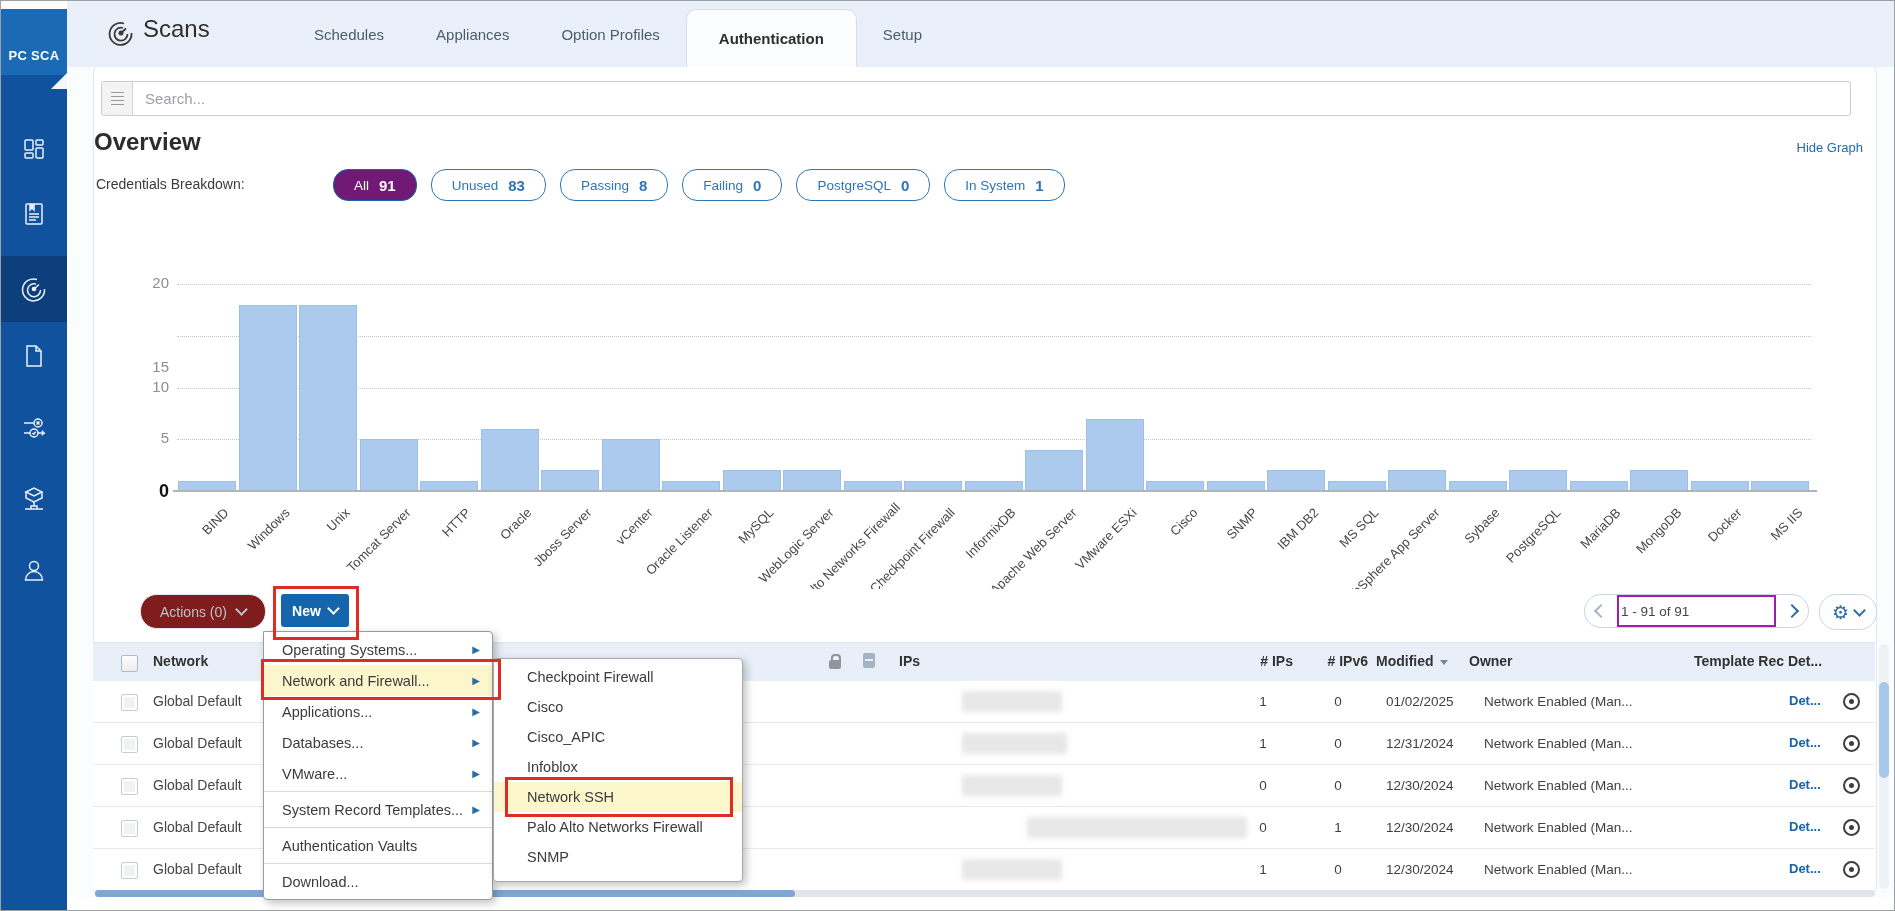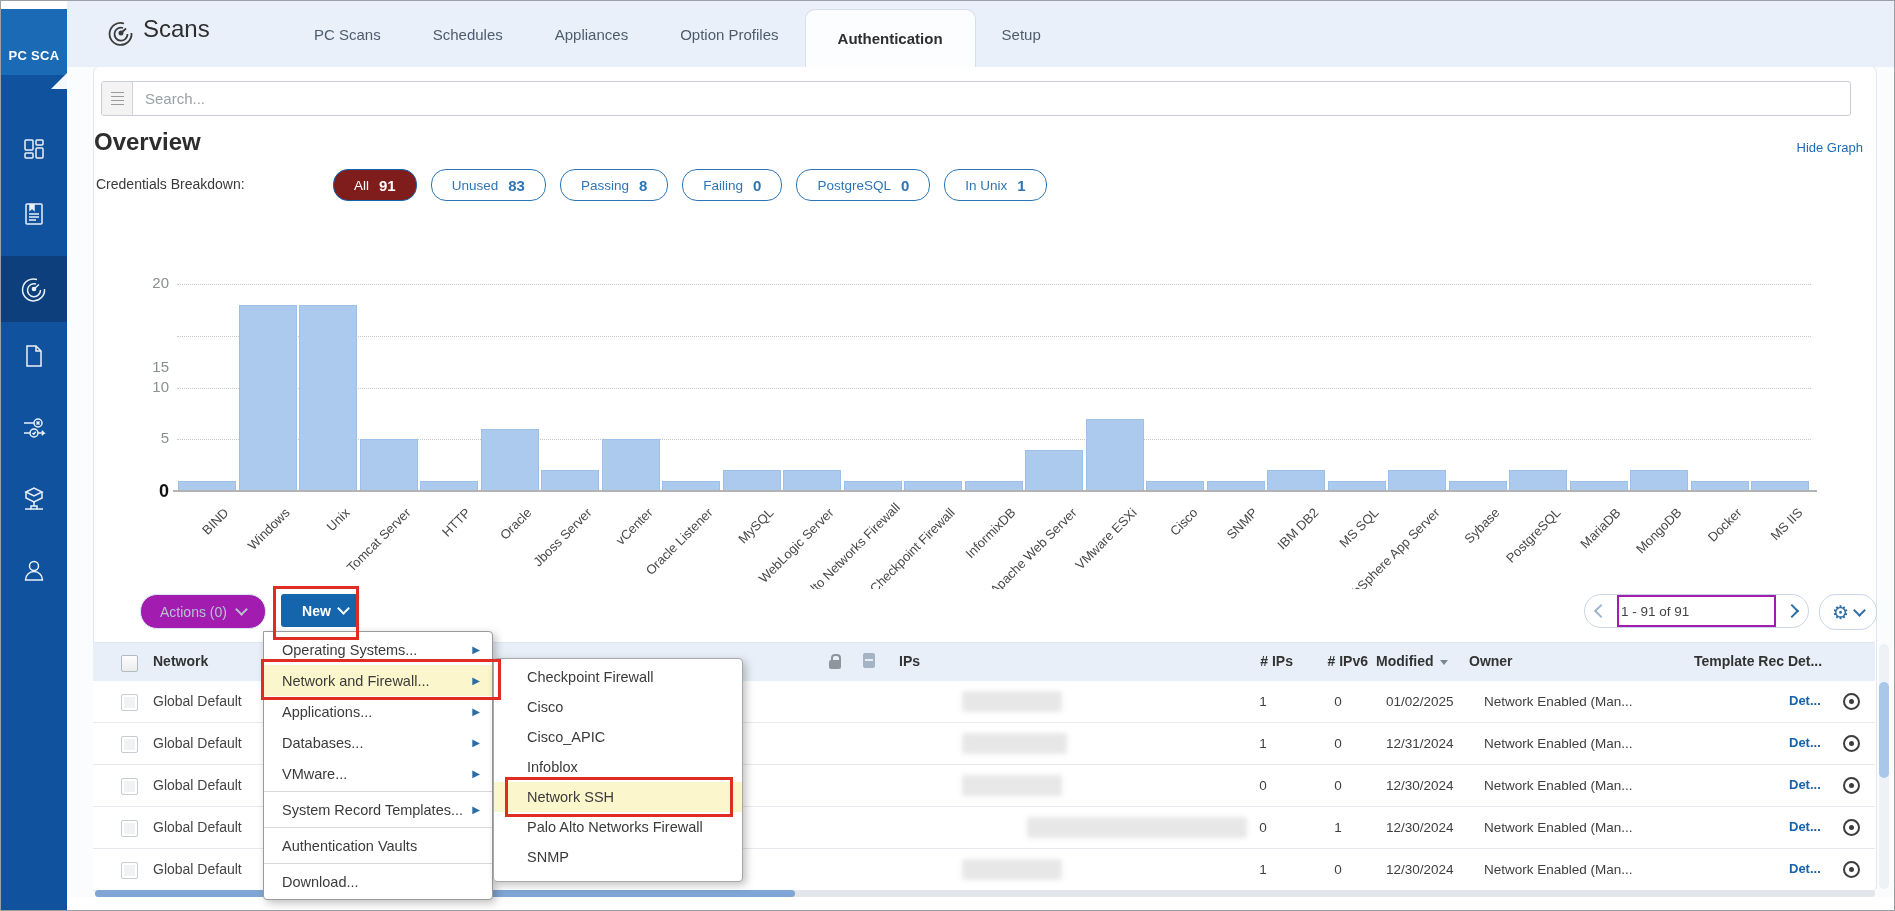--- a/index.html
+++ b/index.html
@@ -25,34 +25,34 @@
   .search-left{width:30px;background:#f3f3f3;border-right:1px solid #d4d4d4;display:flex;align-items:center;justify-content:center;border-radius:2px 0 0 2px;cursor:pointer;}
   .search-lines{width:13px;height:13px;background:repeating-linear-gradient(#9a9a9a 0 1px,transparent 1px 4px);}
   .searchbar input{flex:1;border:none;outline:none;font-size:15px;padding:0 12px;color:#333;font-family:inherit;background:transparent;}
   .searchbar input::placeholder{color:#9aa0a6;}
   .overview-title{position:absolute;left:27px;top:76px;font-size:24px;font-weight:bold;color:#2d2d2d;}
   .hide-graph{position:absolute;left:1650px;top:88px;width:146px;text-align:right;font-size:13px;color:#1b6cb5;cursor:pointer;text-decoration:none;}
   .breakdown-label{position:absolute;left:29px;top:124px;font-size:14px;color:#3a3a3a;}
   .badges{position:absolute;left:266px;top:117px;display:flex;gap:14px;}
   .badge{height:30px;border-radius:15px;border:1px solid #2e75b6;color:#2e75b6;display:flex;align-items:center;gap:10px;padding:0 20px;font-size:13.5px;background:#fff;cursor:pointer;white-space:nowrap;}
   .badge b{font-size:15px;}
-  .badge.active{background:#7f1d1d;border-color:#1565b0;color:#fff;}
+  .badge.active{background:#701a75;border-color:#1565b0;color:#fff;}
   
   .chart{position:absolute;left:0;top:0;width:1829px;height:560px;pointer-events:none;}
   .ylab{position:absolute;left:40px;width:62px;text-align:right;font-size:15px;color:#8a8f94;}
   .ylab.zero{color:#111;font-weight:bold;font-size:18px;}
   .gridline{position:absolute;left:110px;width:1634px;border-top:1px dotted #c8c8c8;height:0;}
   .axisline{position:absolute;left:106px;top:438px;width:1644px;height:0;border-top:2px solid #b3b3b3;}
   .plot{position:absolute;left:110px;top:232px;width:1634px;height:207px;}
   .bar{position:absolute;bottom:0;background:#abcaed;border:1px solid #9dc0e8;box-sizing:border-box;border-bottom:none;}
   .xlabels{position:absolute;left:110px;top:445px;width:1680px;height:92px;overflow:hidden;}
   .xlabel{position:absolute;top:8px;width:150px;text-align:right;font-size:13px;color:#4a4a4a;transform:rotate(-45deg);transform-origin:100% 0;white-space:nowrap;}
   
-  .btn-actions{position:absolute;left:73px;top:542px;width:124px;height:33px;border:1px solid #dde6f0;border-radius:17px;background:#a21caf;color:#b9c2cc;font-size:14px;display:flex;align-items:center;justify-content:center;gap:10px;cursor:default;}
-  .btn-new{position:absolute;left:214px;top:542px;width:68px;height:33px;border-radius:3px;background:#1565ad;color:#fff;font-size:14px;font-weight:bold;display:flex;align-items:center;justify-content:center;gap:8px;cursor:pointer;padding-left:10px;}
+  .btn-actions{position:absolute;left:73px;top:542px;width:124px;height:33px;border:1px solid #dde6f0;border-radius:17px;background:#7f1d1d;color:#b9c2cc;font-size:14px;display:flex;align-items:center;justify-content:center;gap:10px;cursor:default;}
+  .btn-new{position:absolute;left:214px;top:542px;width:68px;height:33px;border-radius:3px;background:#1565ad;color:#fff;font-size:14px;font-weight:bold;display:flex;align-items:center;justify-content:center;gap:8px;cursor:pointer;}
   .chev{display:inline-block;width:7px;height:7px;border-right:2px solid currentColor;border-bottom:2px solid currentColor;transform:rotate(45deg);margin-top:-4px;}
   .redbox{position:absolute;border:3px solid #e02d24;z-index:60;pointer-events:none;}
   .pager{position:absolute;left:1517px;top:542px;width:225px;height:34px;border:1px solid #c9d6e4;border-radius:17px;background:#fff;display:flex;align-items:center;box-sizing:border-box;}
   .pager .arrow{width:32px;display:flex;justify-content:center;cursor:pointer;}
   .chev-l{width:8px;height:8px;border-left:2px solid #9fb6cc;border-bottom:2px solid #9fb6cc;transform:rotate(45deg);}
   .chev-r{width:8px;height:8px;border-right:2px solid #2e6da4;border-top:2px solid #2e6da4;transform:rotate(45deg);}
   .pager-box{flex:1;height:32px;border:2px solid #a21caf;display:flex;align-items:center;padding-left:2px;font-size:13.5px;color:#444;background:#fff;box-sizing:border-box;}
   .gearbtn{position:absolute;left:1752px;top:542px;width:56px;height:34px;border:1px solid #c9d6e4;border-radius:17px;background:#fff;display:flex;align-items:center;justify-content:center;gap:6px;color:#2e6da4;cursor:pointer;}
   .gear{font-size:19px;line-height:1;}
   .chev-b{width:7px;height:7px;border-right:2px solid #2e6da4;border-bottom:2px solid #2e6da4;transform:rotate(45deg);margin-top:-3px;}
@@ -170,21 +170,20 @@
     <span class="app-icon">
       <svg width="28" height="28" viewBox="0 0 28 28" fill="none" stroke="#3c3c3c" stroke-width="1.8">
         <path d="M17 4.5 A11 11 0 1 0 24.5 14"></path>
           <path d="M16 9 A6.5 6.5 0 1 0 20.5 15"></path>
         <circle cx="14" cy="14" r="1.6" fill="#3c3c3c"></circle>
           <path d="M14 14 L19 9.5"></path>
       </svg>
     </span>
     <h1 class="app-title">Scans</h1>
     <nav class="tabs" id="tabs">
-        <div class="tab">PC Scans</div>
         <div class="tab">Schedules</div>
         <div class="tab">Appliances</div>
         <div class="tab">Option Profiles</div>
         <div class="tab active">Authentication</div>
         <div class="tab">Setup</div>
       </nav>
   </header>
 
   <main class="main">
     <div class="panel"></div>
@@ -214,21 +213,21 @@
         </div>
         <div class="badge">
           <span>Failing</span>
           <b>0</b>
         </div>
         <div class="badge">
           <span>PostgreSQL</span>
           <b>0</b>
         </div>
         <div class="badge">
-          <span>In Unix</span>
+          <span>In System</span>
           <b>1</b>
         </div>
       </div>
 
     <div class="chart">
       <div id="yticks">
           <div class="ylab" style="top: 222px;">20</div>
           <div class="ylab" style="top: 273.75px; margin-top: 32px;">15</div>
           <div class="ylab" style="top: 325.5px;">10</div>
           <div class="ylab" style="top: 377.25px;">5</div>

